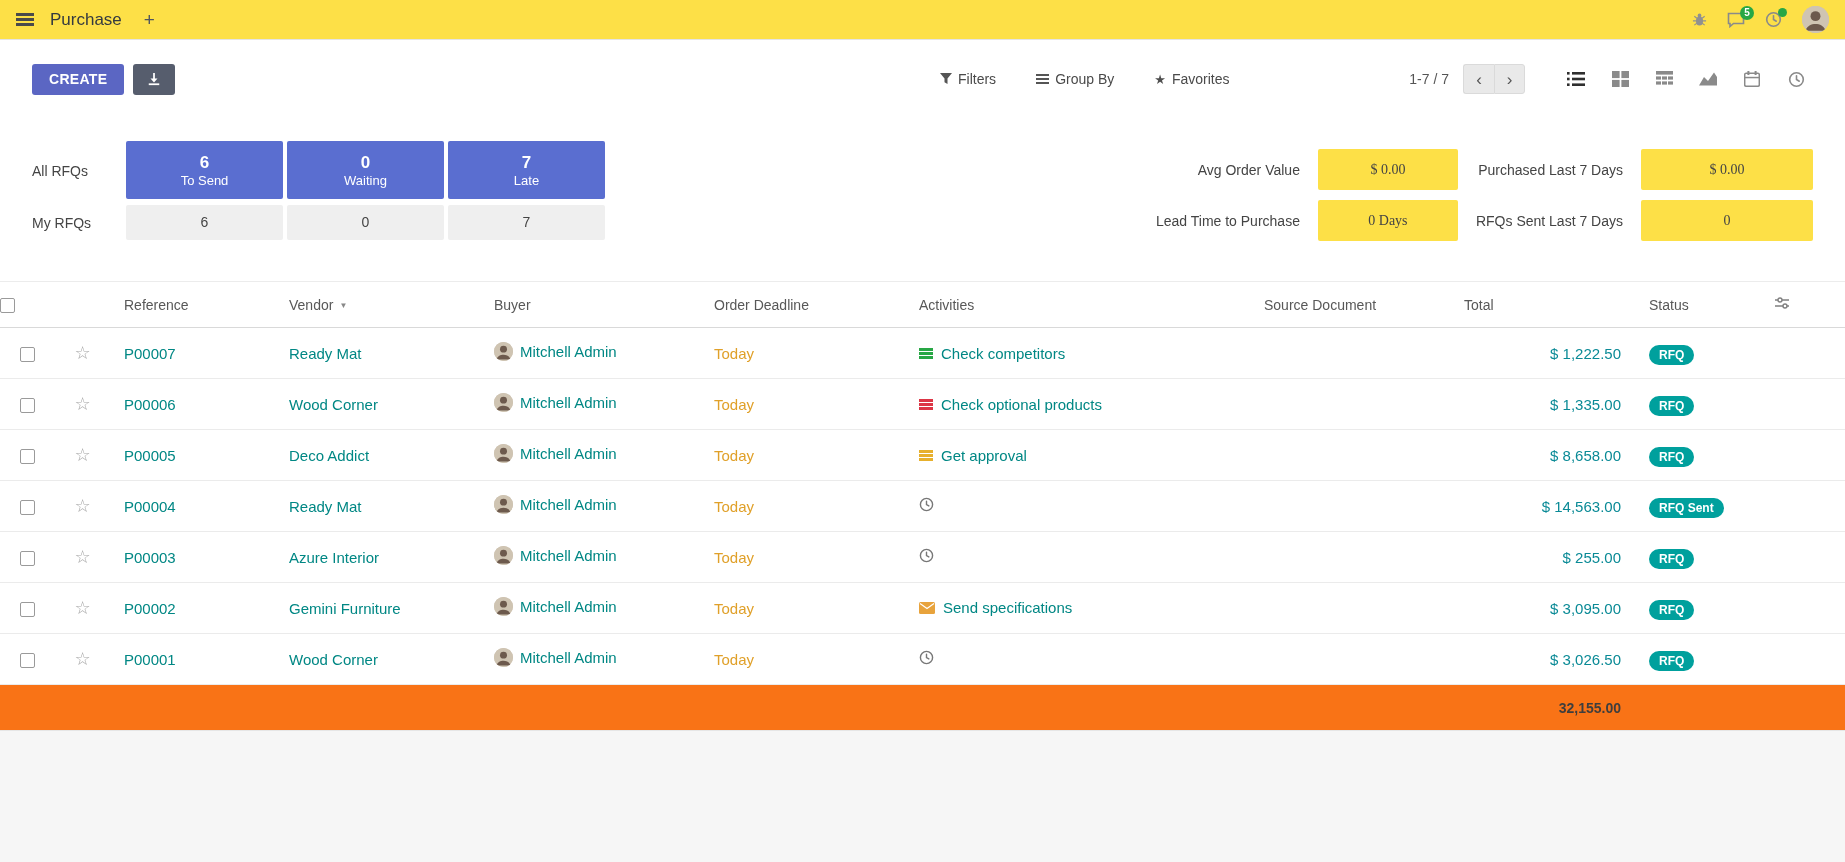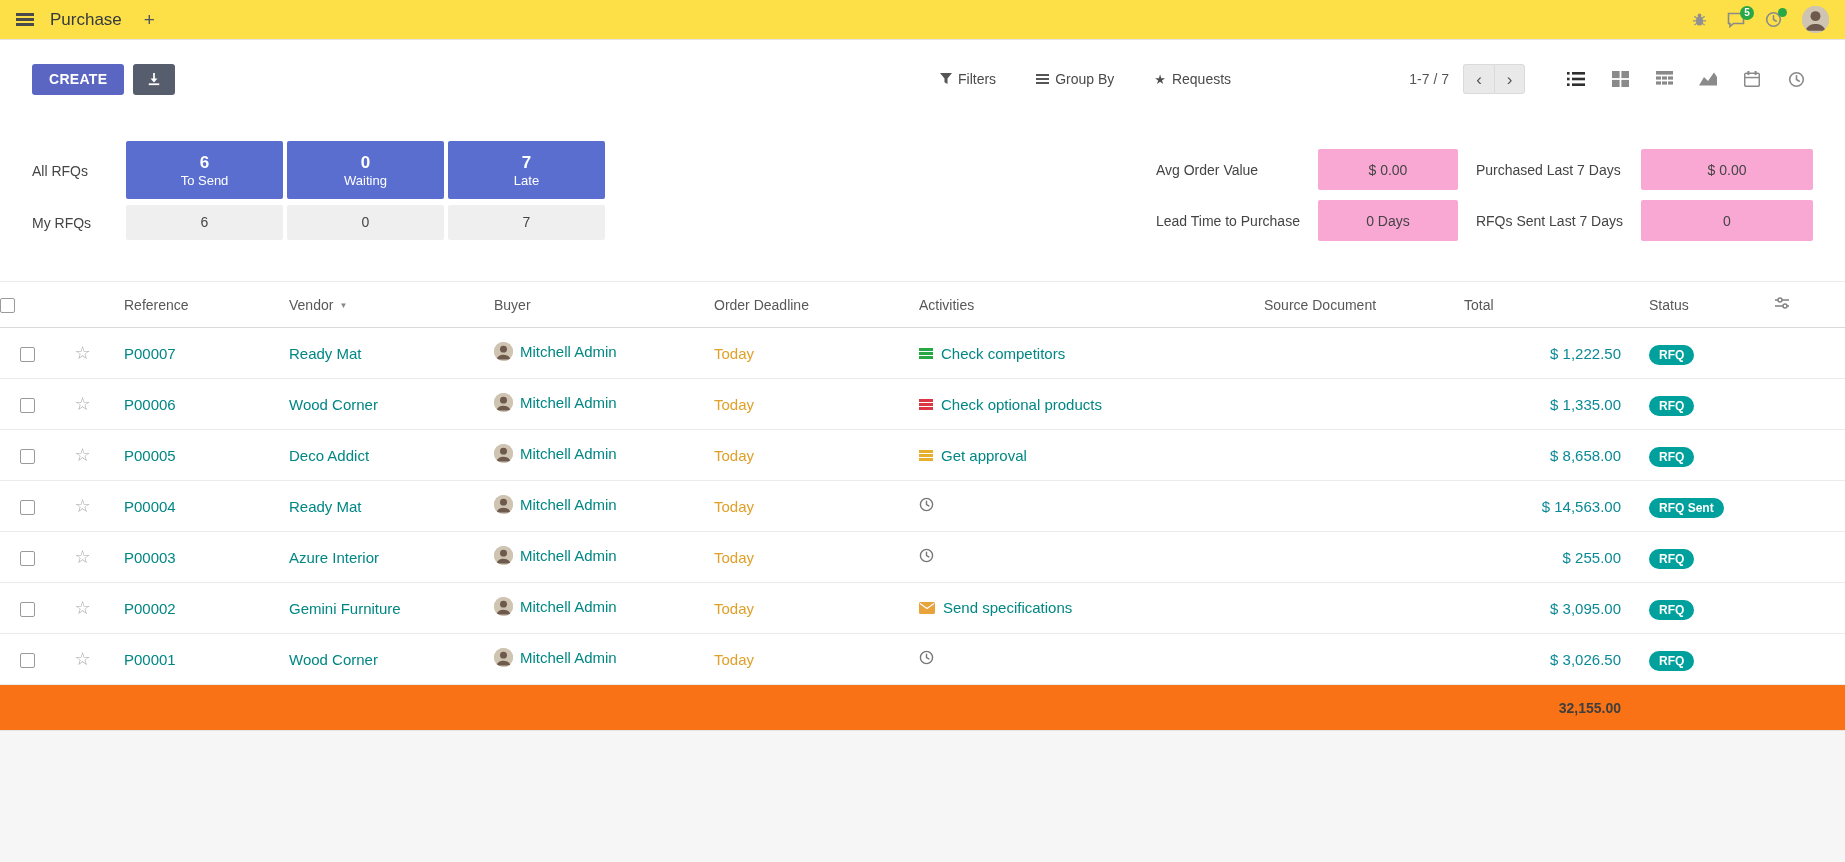--- a/index.html
+++ b/index.html
@@ -96,25 +96,25 @@
     cursor: pointer;
   }
   .dash-card .num { font-size: 17px; font-weight: bold; line-height: 1.25; }
   .dash-card .lbl { font-size: 13px; }
   .dash-mini {
     height: 35px; background: #efefef; border-radius: 2px;
     display: flex; align-items: center; justify-content: center;
     font-size: 14px; color: #444; cursor: pointer;
   }
   .dash-right { margin-top: 8px; display: grid; grid-template-columns: auto 140px auto 172px; column-gap: 18px; row-gap: 10px; align-items: center; }
-  .metric-label { font-size: 14px; color: #444; }
+  .metric-label { text-align: right; font-size: 14px; color: #444; }
   .metric-value {
-    height: 41px; background: #f9a8d4; border-radius: 2px;
+    height: 41px; background: #fde047; border-radius: 2px;
     display: flex; align-items: center; justify-content: center;
-    font-size: 14px; color: #444;
+    font-size: 14px; color: #444; font-family: Liberation Serif, serif;
   }
 
   
   .list-table { width: 1845px; margin-top: 40px; border-collapse: collapse; table-layout: fixed; background: #fff; }
   .list-table thead th {
     height: 46px; font-size: 14px; font-weight: normal; color: #585858;
     text-align: left; padding: 0 14px; border-bottom: 1px solid #d9d9d9; border-top: 1px solid #ececec;
     white-space: nowrap; overflow: hidden;
   }
   .list-table tbody td {
@@ -216,21 +216,21 @@
         <span class="filter-item">
           <svg width="13" height="12" viewBox="0 0 13 12">
               <rect y="1" width="13" height="2" fill="#555"></rect>
               <rect y="5" width="13" height="2" fill="#555"></rect>
               <rect y="9" width="13" height="2" fill="#555"></rect>
             </svg>
           <span>Group By</span>
         </span>
         <span class="filter-item">
           <span class="fav-star">★</span>
-          <span>Requests</span>
+          <span>Favorites</span>
         </span>
       </div>
       <div class="pager-group">
         <span class="pager-text">1-7 / 7</span>
         <span class="pager-btns">
           <span class="pager-btn prev">‹</span>
           <span class="pager-btn next">›</span>
         </span>
       </div>
       <div class="view-switcher">

